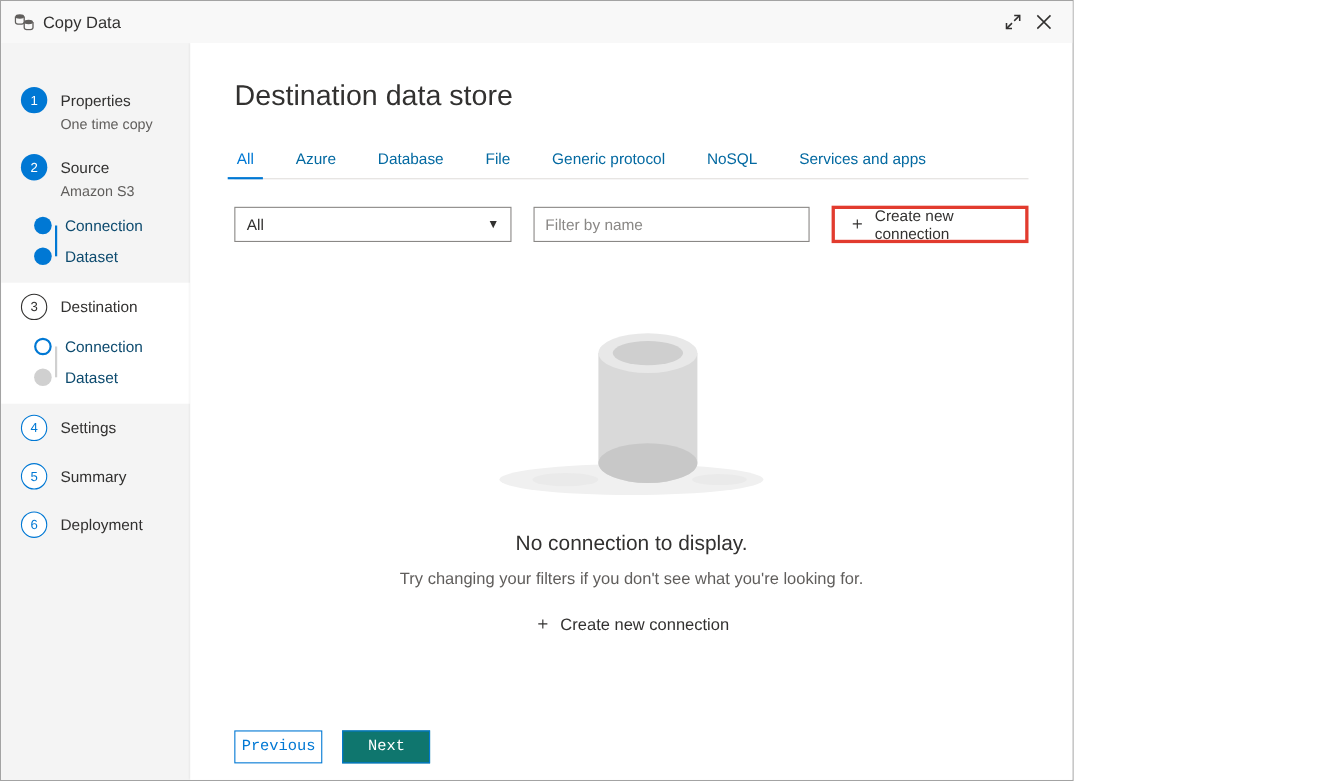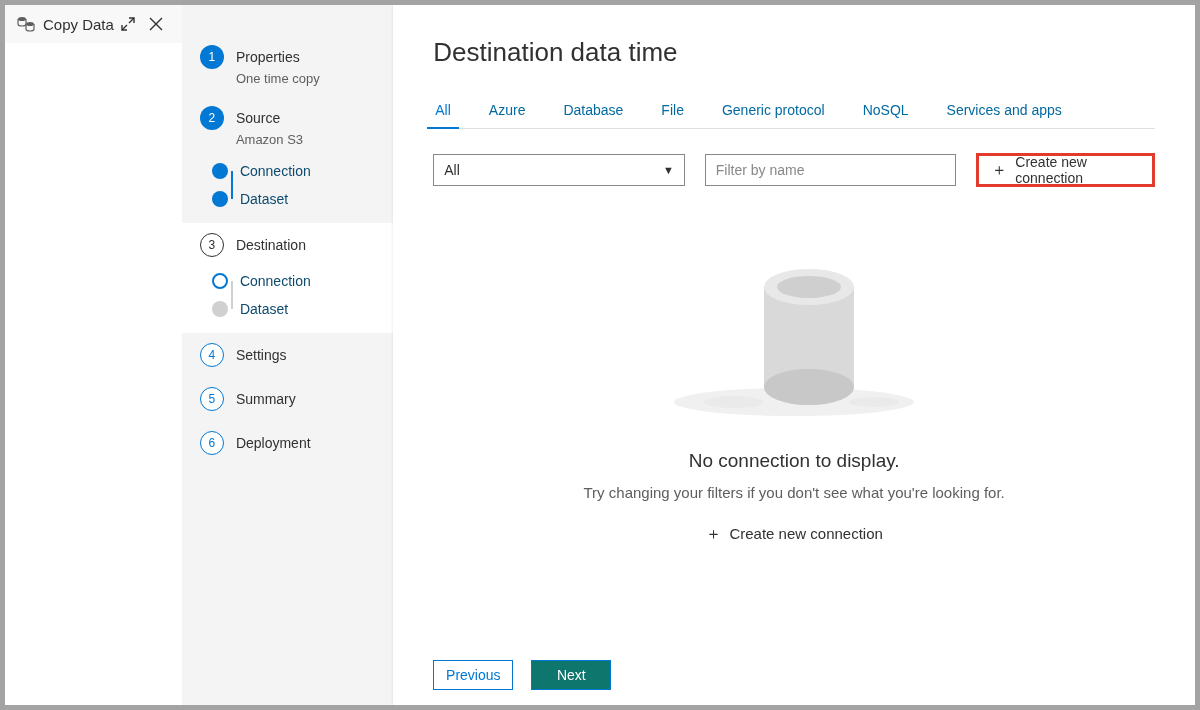--- a/index.html
+++ b/index.html
@@ -4,23 +4,23 @@
 <style>
   * { box-sizing: border-box; }
   html, body {
     margin: 0; padding: 0;
     font-family: "Segoe UI", -apple-system, "Helvetica Neue", Arial, sans-serif;
     font-size: 14px;
     color: #323130;
     background: #fff;
   }
   .window {
-    width: 1200px; height: 710px;
-    border: 5px solid #a3a3a3;
-    display: flex; flex-direction: row;
+    width: 976px; height: 710px;
+    border: 1px solid #a3a3a3;
+    display: flex; flex-direction: column;
     position: relative;
   }
   .titlebar {
     height: 38px;
     display: flex; align-items: center;
     padding: 0 12px;
     background: #f8f8f8;
   }
   .titlebar .app-icon { margin-right: 8px; display:flex; }
   .titlebar .title { font-size: 15px; color:#323130; }
@@ -132,21 +132,21 @@
   }
   .db-illus { margin:0 auto 20px auto; width:300px; }
   .empty-title { font-size:19px; color:#323130; margin-bottom:12px; }
   .empty-sub { font-size:15px; color:#605e5c; margin-bottom:24px; }
   .create-link {
     display:inline-flex; align-items:center; gap:8px;
     font-size:15px; color:#323130; cursor:pointer;
   }
   .footer {
     height:60px; border-top: none;
-    padding: 0 40px; display:flex; align-items:center; gap:18px;
+    padding: 0 40px; display:flex; align-items:center; gap:18px;font-family:Liberation Mono, monospace;
   }
   .btn {
     min-width:80px; height:30px; font-size:14px;
     display:flex; align-items:center; justify-content:center;
     cursor:pointer;
   }
   .btn.secondary { border:1px solid #0078d4; color:#0078d4; background:#fff; }
   .btn.primary { background:#0f766e; color:#fff; border:1px solid #0078d4; }
   .plus-icon { font-size:16px; font-weight:300; line-height:1; }
   .chev { font-size:11px; }
@@ -247,21 +247,21 @@
         <div class="step-head">
           <span class="step-num outline">6</span>
           <span class="step-label">Deployment</span>
         </div>
       </div>
 
     </div>
 
     <div class="main">
       <div class="main-content">
-        <div class="page-title">Destination data time</div>
+        <div class="page-title">Destination data store</div>
 
         <div class="tabs">
           <div class="tab active">All</div>
           <div class="tab">Azure</div>
           <div class="tab">Database</div>
           <div class="tab">File</div>
           <div class="tab">Generic protocol</div>
           <div class="tab">NoSQL</div>
           <div class="tab">Services and apps</div>
         </div>

